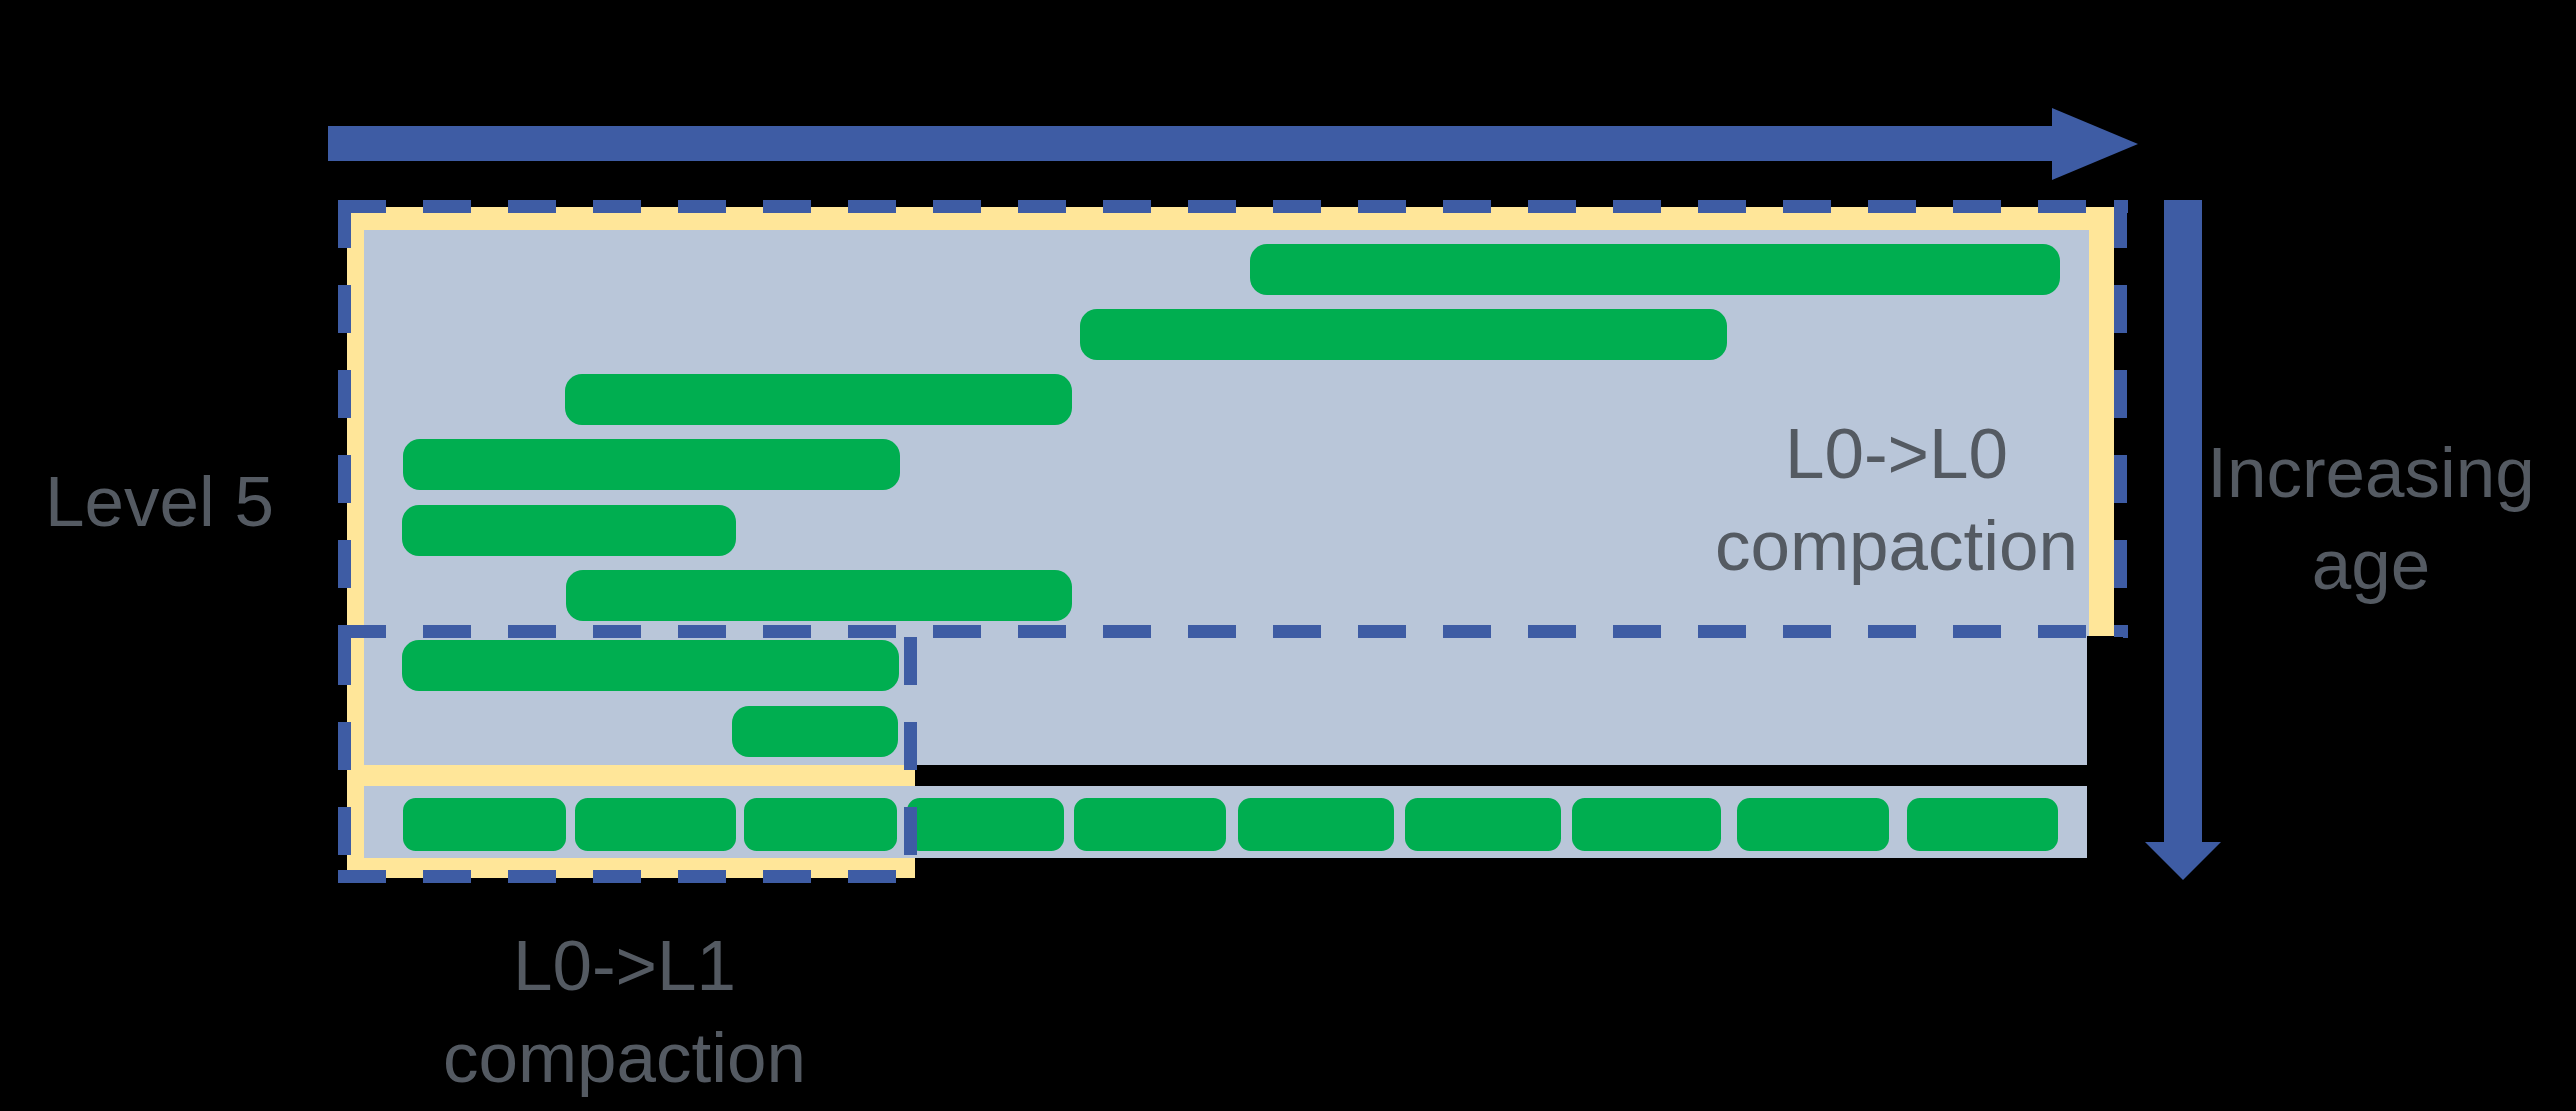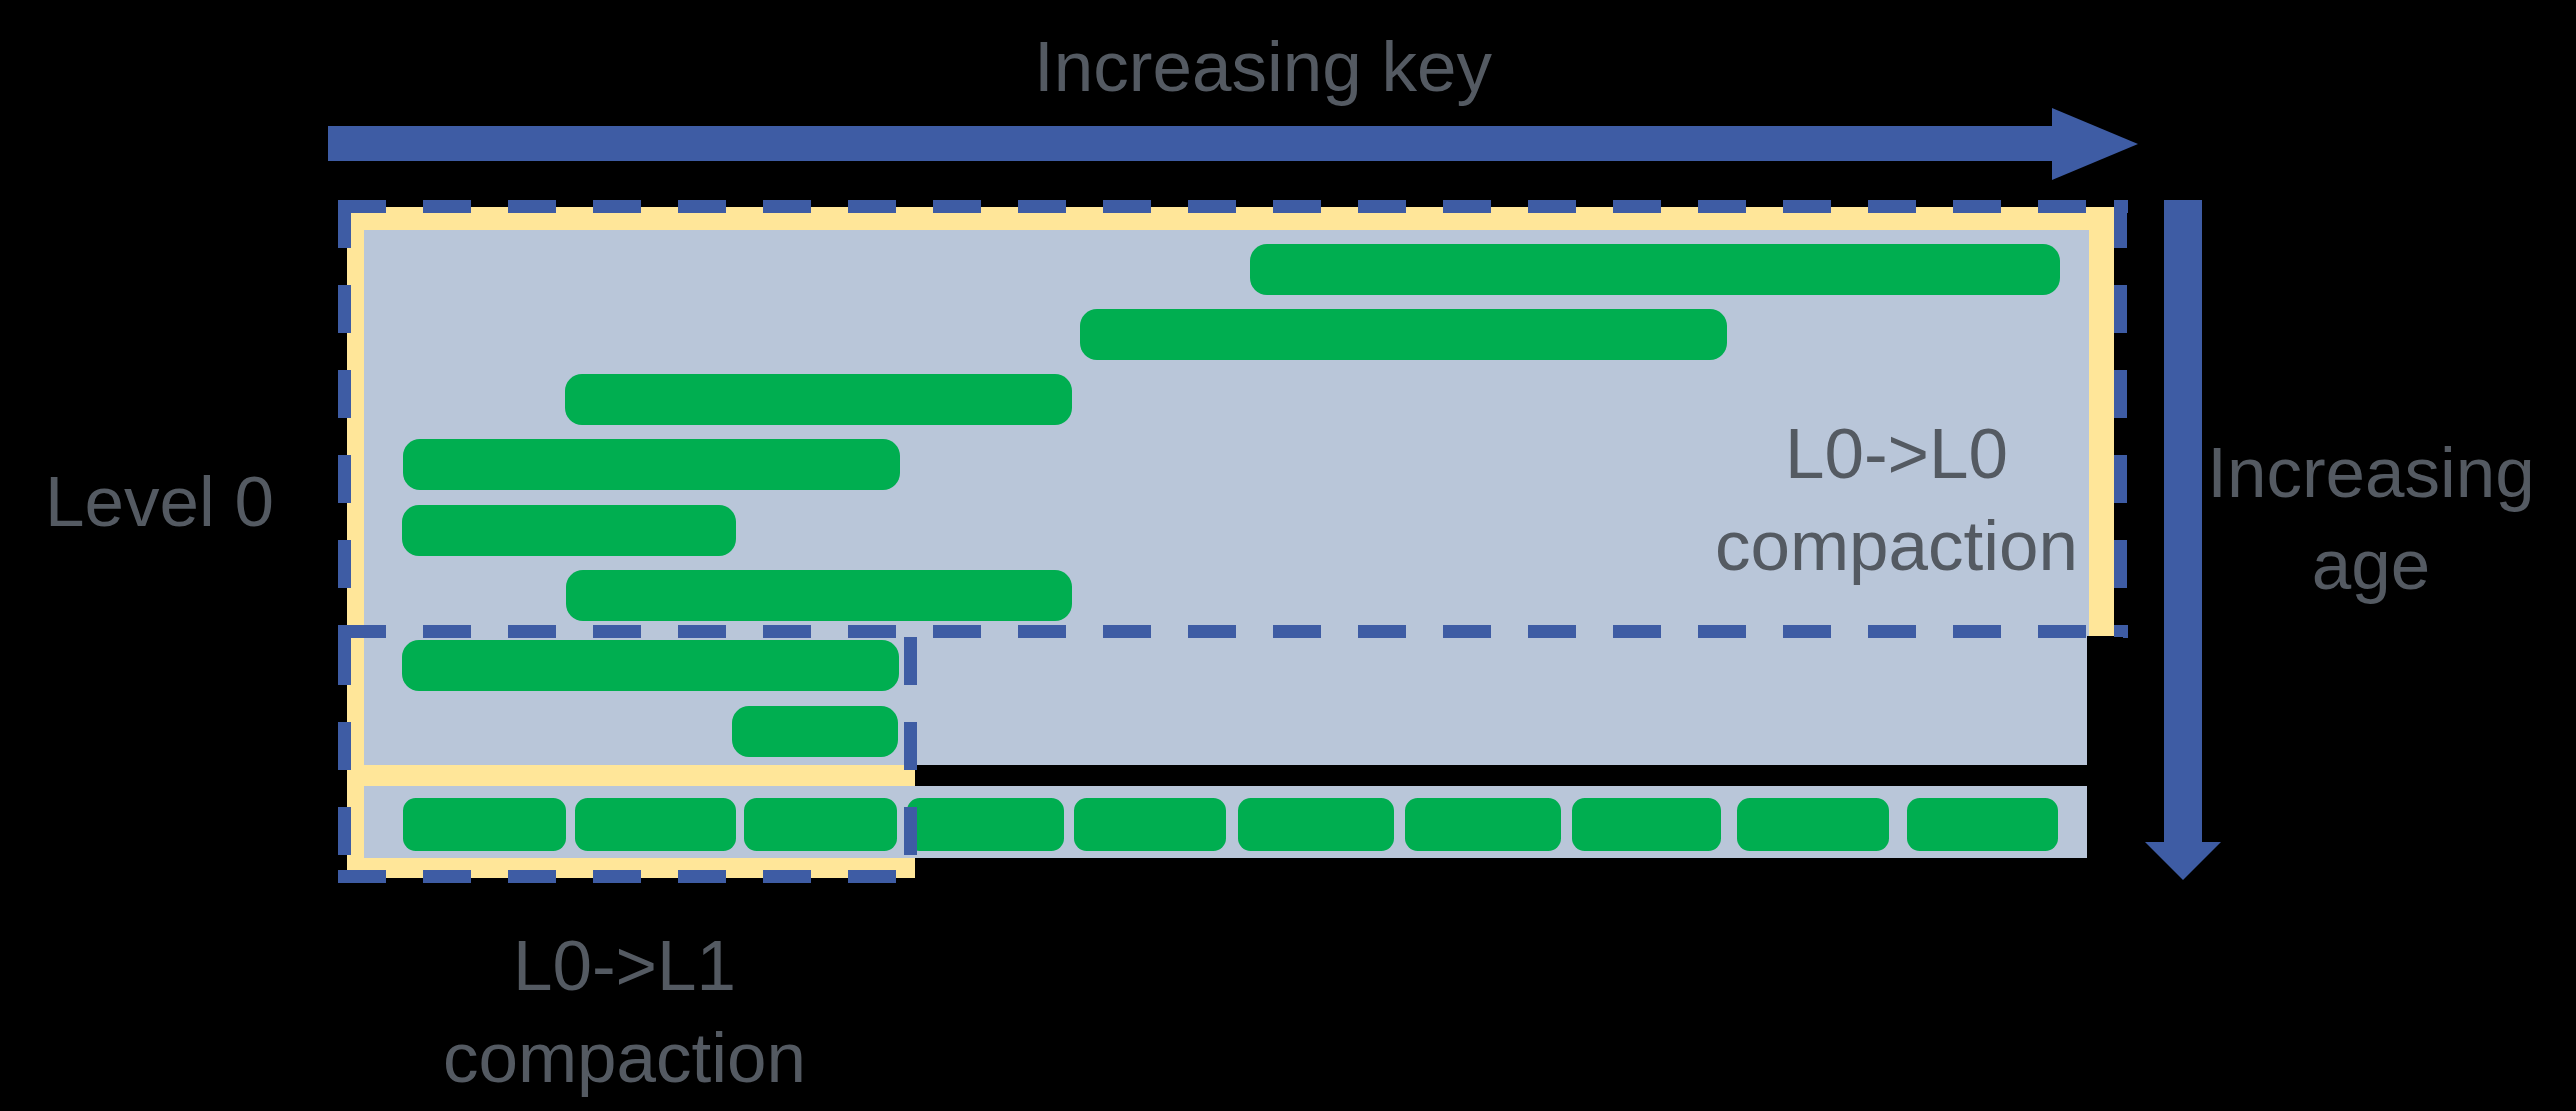--- a/index.html
+++ b/index.html
@@ -33,21 +33,20 @@
     text-align:center;
   }
   .lbl.two-line{line-height:92px;text-align:center;}
   .lbl.left-align{text-align:left;}
 </style>
 </head>
 <body>
 
 <div id="stage">
 
-  <div class="abs lbl" style="left:909px;top:25px;width:708px;">Increasing key</div>
   <div class="abs arrow-bar" style="left:328px;top:126px;width:1724px;height:35px;"></div>
   <div class="abs head-right" style="left:2052px;top:108px;"></div>
 
   <div class="abs yellow" style="left:347px;top:207px;width:1767px;height:429px;"></div>
   <div class="abs yellow" style="left:347px;top:630px;width:568px;height:248px;"></div>
 
   <div class="abs panel" style="left:364px;top:230px;width:1725px;height:406px;"></div>
   <div class="abs panel" style="left:364px;top:636px;width:1723px;height:129px;"></div>
   <div class="abs panel" style="left:364px;top:786px;width:1723px;height:72px;"></div>
 
@@ -80,21 +79,21 @@
     <div class="abs dash-v" style="left:338px;top:200px;height:437px;"></div>
     <div class="abs dash-v" style="left:2114px;top:200px;height:437px;"></div>
   </div>
 
   <div>
     <div class="abs dash-v" style="left:338px;top:637px;height:246px;"></div>
     <div class="abs dash-v" style="left:904px;top:637px;height:246px;"></div>
     <div class="abs dash-h" style="left:338px;top:870px;width:579px;"></div>
   </div>
 
-  <div class="abs lbl left-align" style="left:45px;top:460px;width:354px;">Level 0</div>
+  <div class="abs lbl left-align" style="left:45px;top:460px;width:354px;">Level 5</div>
 
   <div class="abs lbl two-line" style="left:1649px;top:408px;width:495px;">L0-&gt;L0
 compaction</div>
   <div class="abs lbl two-line" style="left:377px;top:920px;width:495px;">L0-&gt;L1
 compaction</div>
 
   <div class="abs arrow-bar" style="left:2164px;top:200px;width:38px;height:642px;"></div>
   <div class="abs head-down" style="left:2145px;top:842px;"></div>
   <div class="abs lbl two-line" style="left:2166px;top:427px;width:410px;">Increasing
 age</div>

